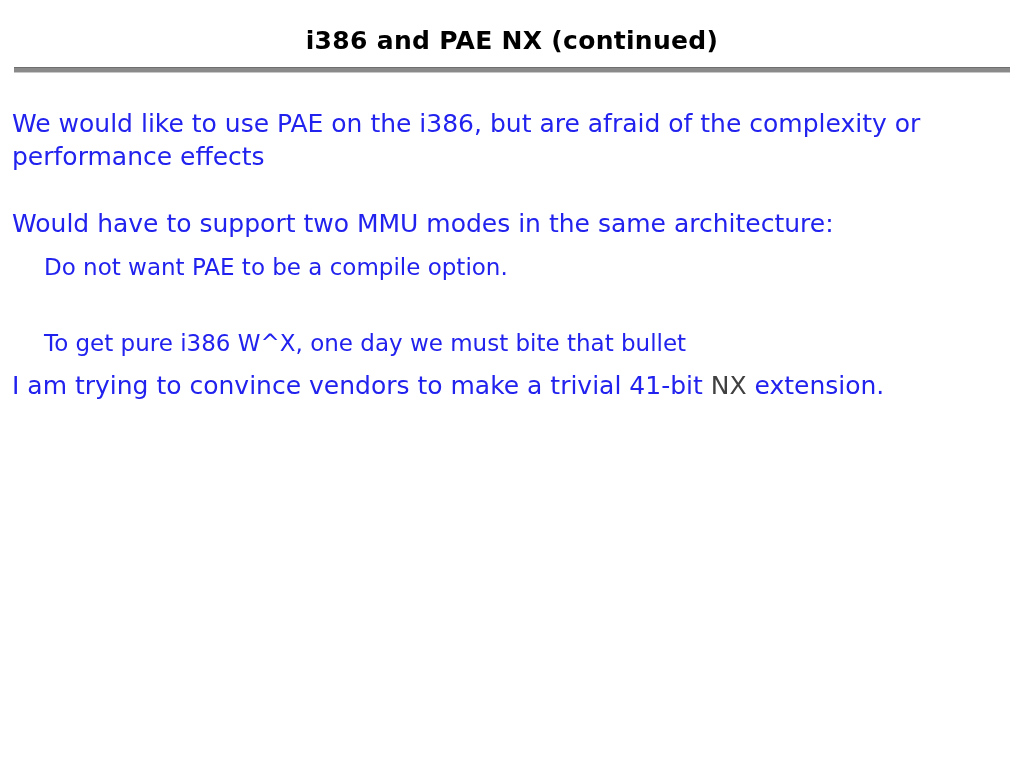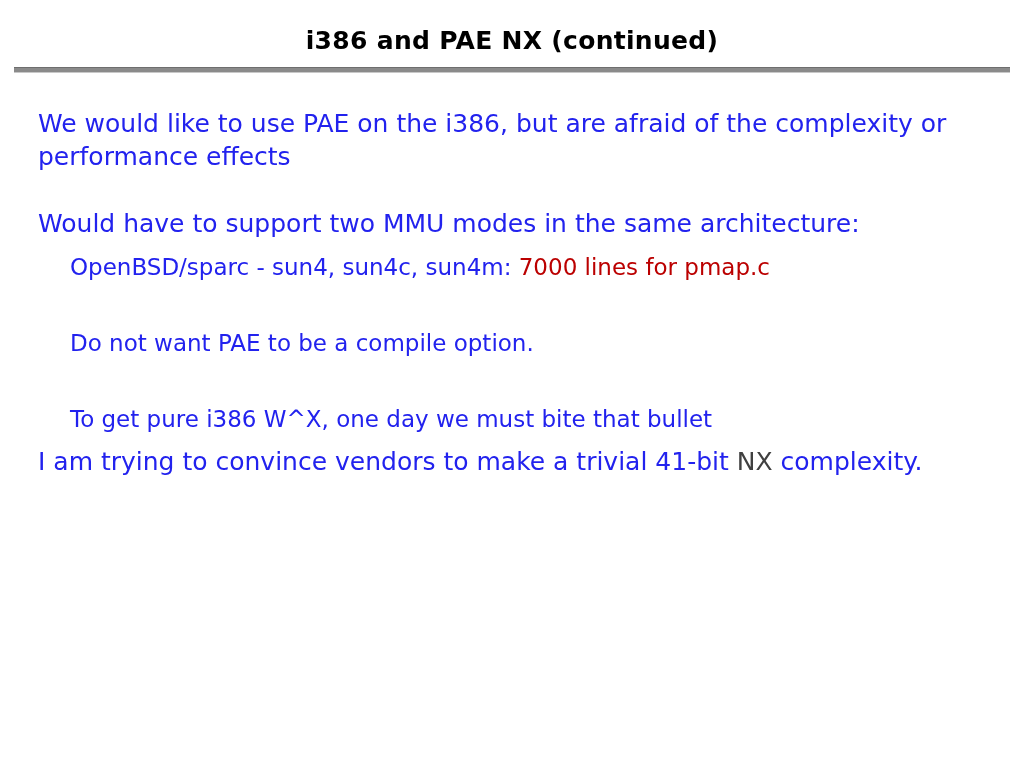--- a/index.html
+++ b/index.html
@@ -30,21 +30,21 @@
     letter-spacing: 0.3px;
   }
   .title-rule {
     margin: 12px 14px 0 14px;
     height: 4px;
     background: #8a8a8a;
     border-top: 1px solid #6e6e6e;
     border-bottom: 1px solid #c8c8c8;
   }
   .body {
-    padding: 34px 30px 0 38px;
+    padding: 34px 30px 0 12px;
   }
   .para {
     color: #2222ee;
     font-size: 25px;
     line-height: 1.32;
     margin: 0 0 34px 0;
     max-width: 960px;
   }
   .para.tight {
     margin-bottom: 13px;
@@ -77,24 +77,23 @@
   <div class="slide-title">i386 and PAE NX (continued)</div>
   <div class="title-rule"></div>
 
   <div class="body">
 
     <p class="para">We would like to use PAE on the i386, but are afraid of the complexity or performance effects</p>
 
     <p class="para tight">Would have to support two MMU modes in the same architecture:</p>
 
     <div class="sub-group">
-      <div class="sub"><span>OpenBSD/sparc - sun4, sun4c, sun4m: </span><span class="hl-red">7000 lines for pmap.c</span></div>
 
 
       <div class="sub"><span>Do not want PAE to be a compile option.</span></div>
 
       <div class="sub"><span>To get pure i386 W^X, one day we must bite that bullet</span></div>
     </div>
 
-    <p class="para"><span>I am trying to convince vendors to make a trivial 41-bit </span><span class="hl-green">NX</span><span> complexity.</span></p>
+    <p class="para"><span>I am trying to convince vendors to make a trivial 41-bit </span><span class="hl-green">NX</span><span> extension.</span></p>
 
   </div>
 </div>
 
 </body></html>

